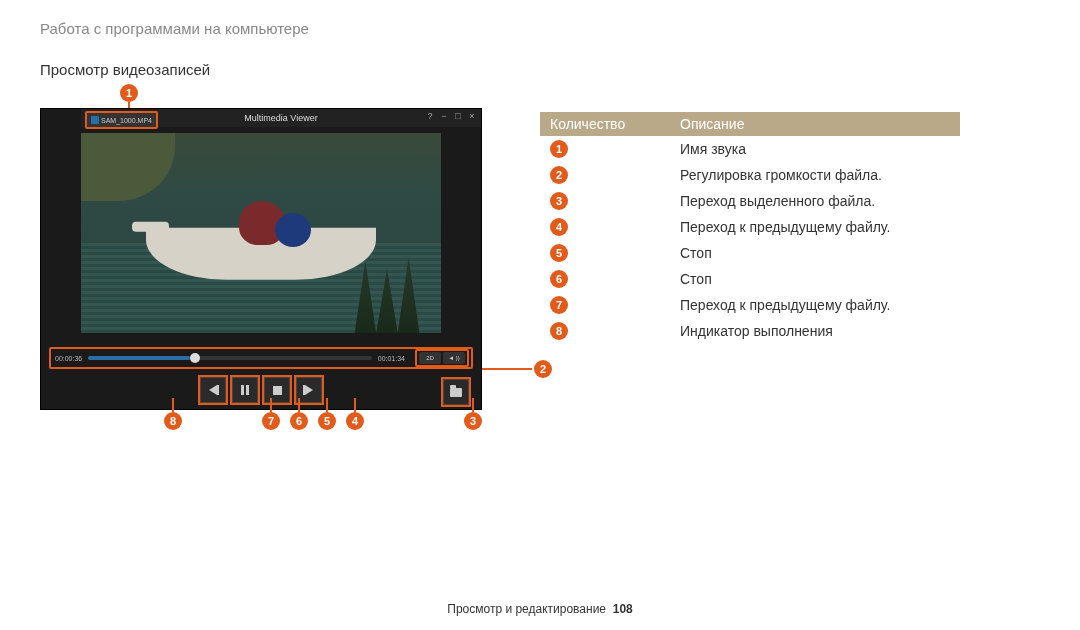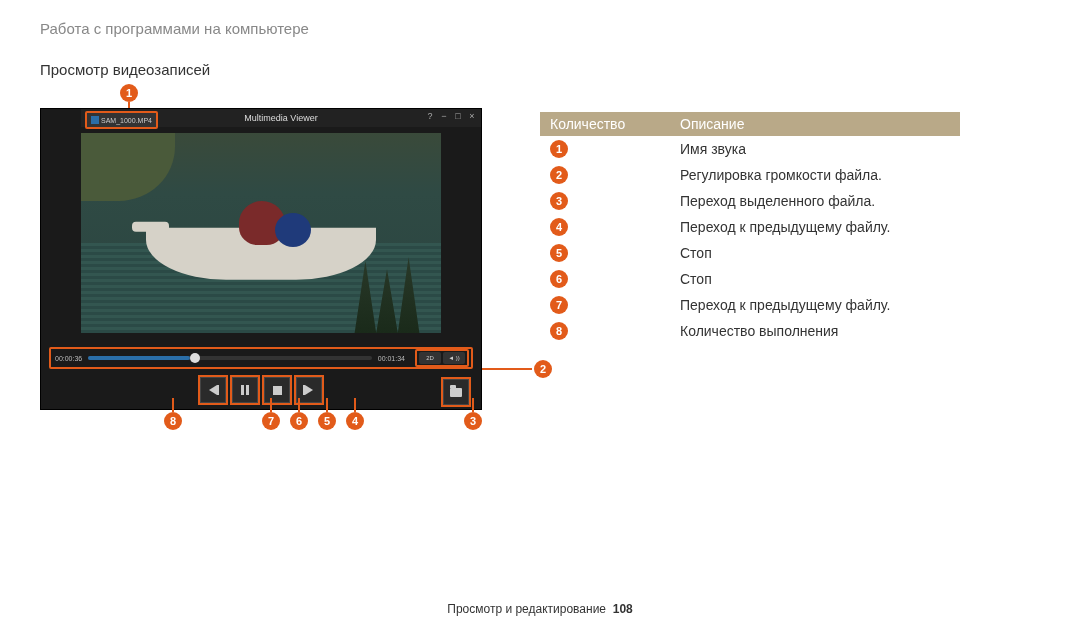--- a/index.html
+++ b/index.html
@@ -321,21 +321,21 @@
           <tr>
               <td><span class="num-badge">6</span></td>
               <td>Стоп</td>
             </tr>
           <tr>
               <td><span class="num-badge">7</span></td>
               <td>Переход к предыдущему файлу.</td>
             </tr>
           <tr>
               <td><span class="num-badge">8</span></td>
-              <td>Количество выполнения</td>
+              <td>Индикатор выполнения</td>
             </tr>
         </tbody>
       </table>
     </div>
   </div>
 </div>
 
 <div class="footer">
   <span>Просмотр и редактирование</span>&nbsp;&nbsp;<span class="pn">108</span>
 </div>

